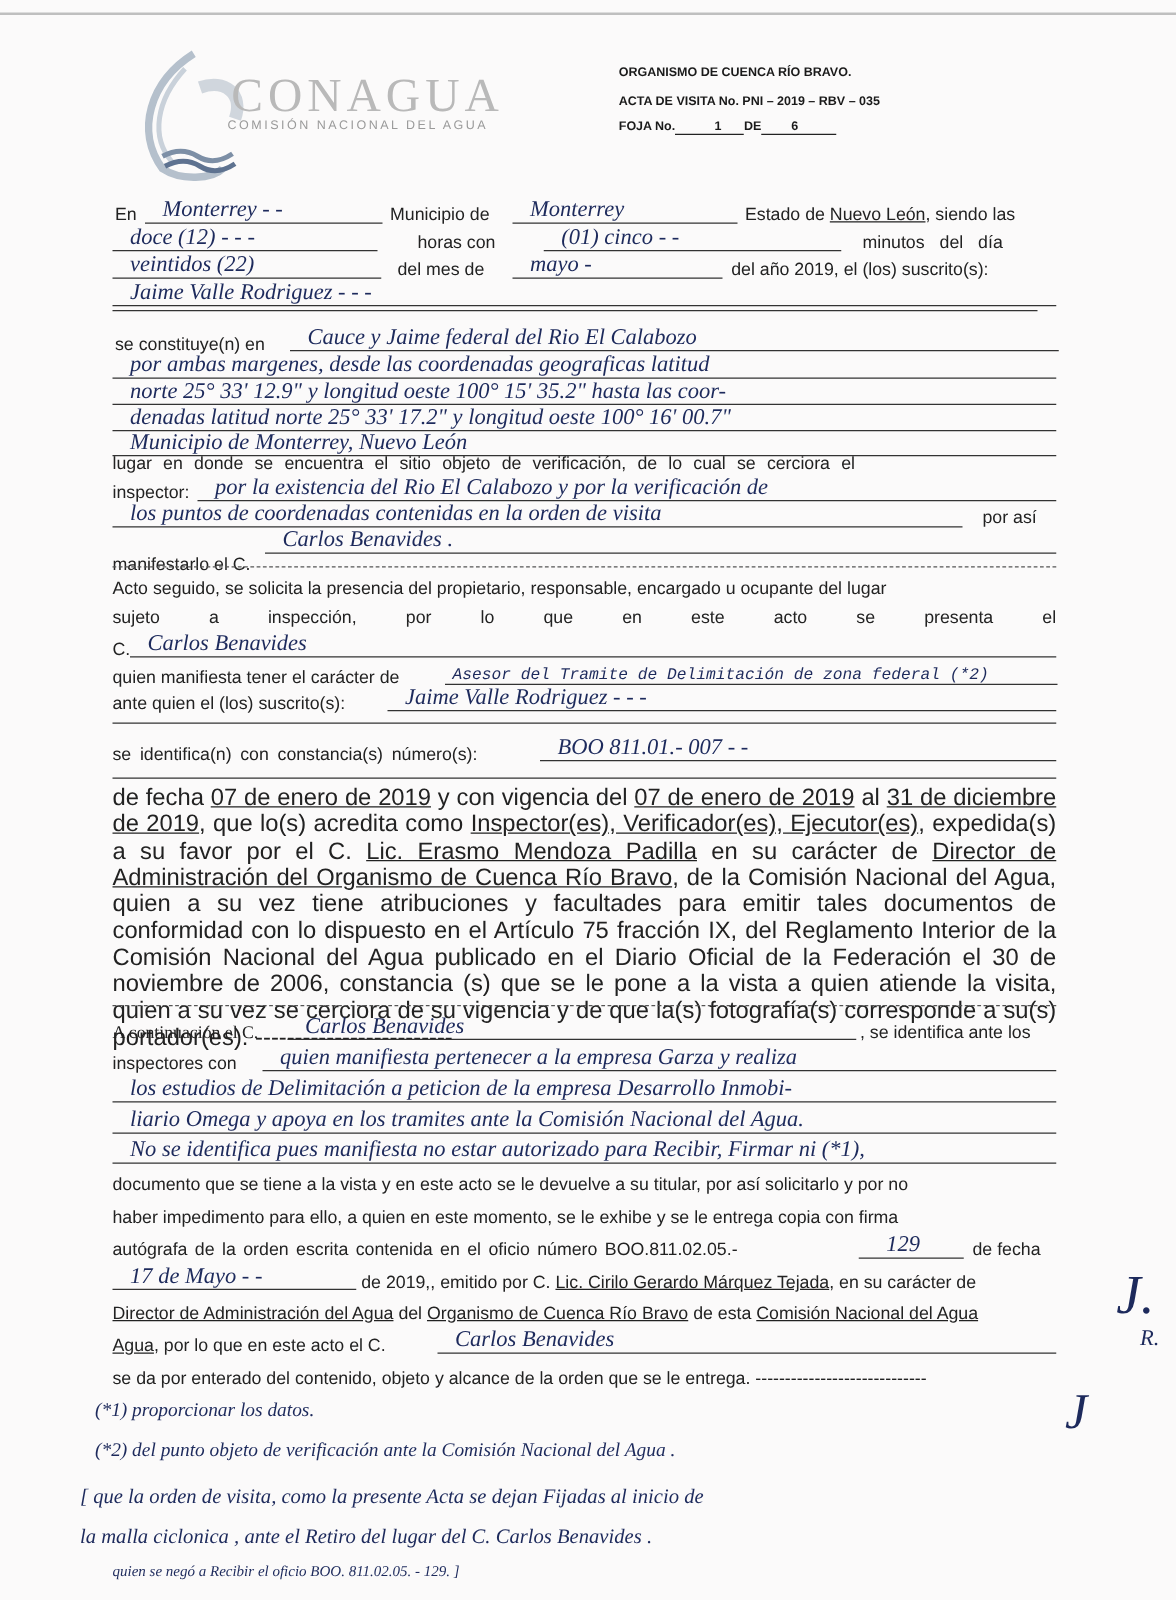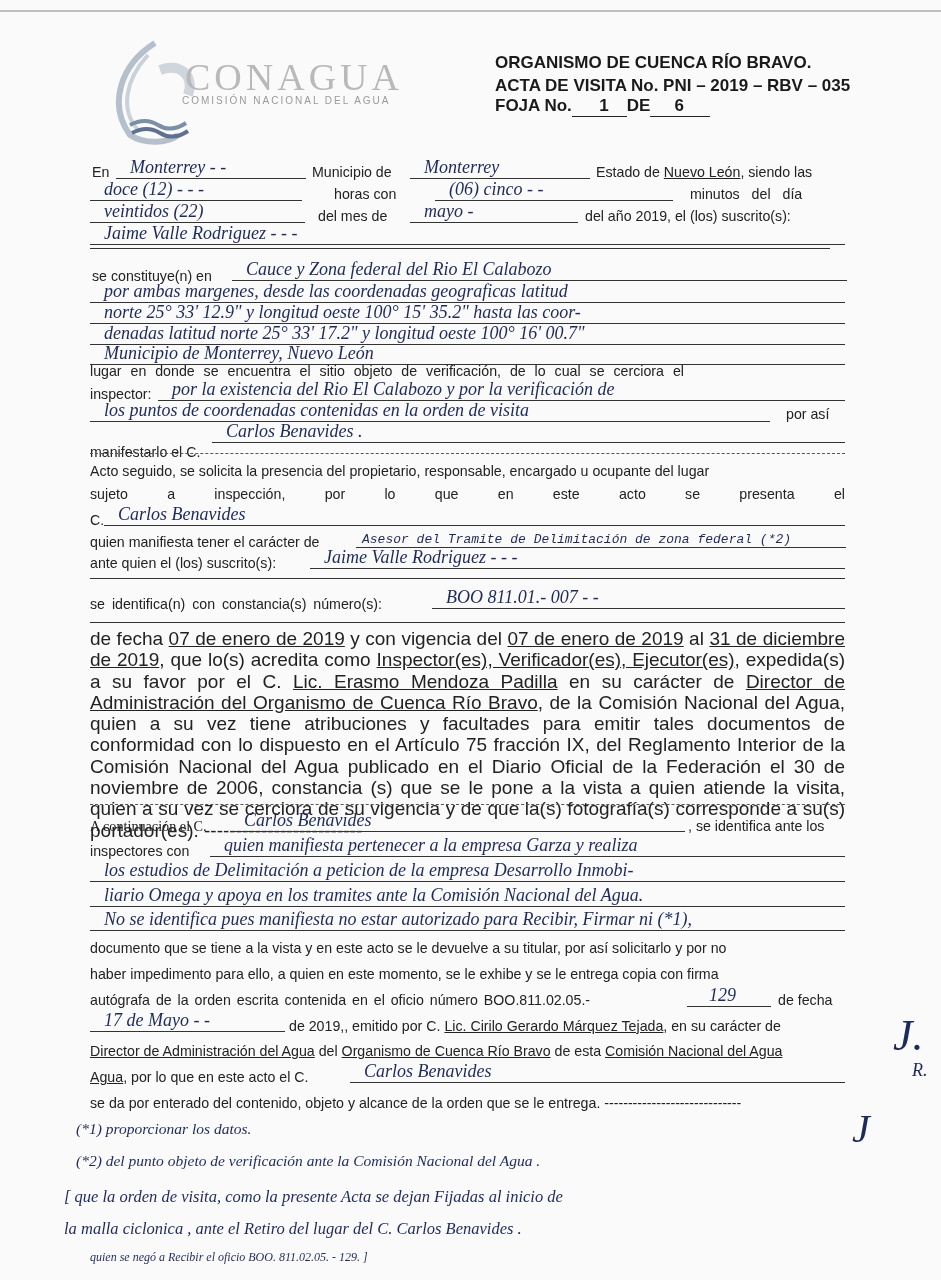--- a/index.html
+++ b/index.html
@@ -3,21 +3,21 @@
 <meta charset="utf-8">
 <style>
   html,body{margin:0;padding:0;}
   body{width:941px;height:1280px;background:#fbfafa;position:relative;overflow:hidden;
        font-family:"Liberation Sans",sans-serif;color:#222;}
   .abs{position:absolute;}
   .topline{left:0;top:10px;width:941px;height:2px;background:#bfbfbf;}
   .logo{left:100px;top:35px;width:320px;height:110px;}
   .logo-word{left:185px;top:55px;font-family:"Liberation Serif",serif;font-size:38px;letter-spacing:4px;color:#b9b9b9;}
   .logo-sub{left:182px;top:95px;font-size:10px;letter-spacing:2px;color:#9a9a9a;}
-  .hdr{left:495px;font-weight:bold;font-size:17px;color:#1a1a1a;}
+  .hdr{left:495px;font-weight:bold;font-size:10px;color:#1a1a1a;}
   .line{position:absolute;font-size:14.2px;white-space:nowrap;color:#222;}
   .hw{font-family:"Liberation Serif",serif;font-style:italic;color:#1d2a5c;font-size:18px;}
   .fill{position:absolute;border-bottom:1.3px solid #333;height:18px;}
   .fill .hw{position:absolute;left:14px;bottom:0px;white-space:nowrap;}
   .u{text-decoration:underline;}
   .dash{position:absolute;border-bottom:1px dashed #555;height:1px;}
   .rule{position:absolute;height:1.3px;background:#333;}
   .note{position:absolute;font-family:"Liberation Serif",serif;font-style:italic;color:#1d2a5c;font-size:15.5px;white-space:nowrap;}
   .justify{position:absolute;left:90px;width:755px;font-size:19px;line-height:21.3px;text-align:justify;}
   .sig{position:absolute;font-family:"Liberation Serif",serif;font-style:italic;color:#1d2a5c;}
@@ -50,41 +50,41 @@
 <div class="fill" style="left:410px;top:160px;width:180px;">
     <span class="hw">Monterrey</span>
   </div>
 <div class="line" style="left:596px;top:164px;"><span>Estado de</span> <span class="u">Nuevo León</span><span>, siendo las</span></div>
 
 <div class="fill" style="left:90px;top:182px;width:212px;">
     <span class="hw">doce  (12)  -  -  -</span>
   </div>
 <div class="line" style="left:334px;top:186px;">horas   con</div>
 <div class="fill" style="left:435px;top:182px;width:238px;">
-    <span class="hw">(06)  cinco   -  -</span>
+    <span class="hw">(01)  cinco   -  -</span>
   </div>
 <div class="line" style="left:690px;top:186px;word-spacing:8px;">minutos   del   día</div>
 
 <div class="fill" style="left:90px;top:204px;width:215px;">
     <span class="hw">veintidos  (22)</span>
   </div>
 <div class="line" style="left:318px;top:208px;">del mes de</div>
 <div class="fill" style="left:410px;top:204px;width:168px;">
     <span class="hw">mayo   -</span>
   </div>
 <div class="line" style="left:585px;top:208px;">del año 2019, el (los) suscrito(s):</div>
 
 <div class="fill" style="left:90px;top:226px;width:755px;">
     <span class="hw">Jaime  Valle  Rodriguez   -   -   -</span>
   </div>
 <div class="rule" style="left:90px;top:248px;width:740px;"></div>
 
 <div class="line" style="left:92px;top:268px;">se constituye(n) en</div>
 <div class="fill" style="left:232px;top:262px;width:615px;">
-    <span class="hw">Cauce  y  Zona  federal  del  Rio  El  Calabozo</span>
+    <span class="hw">Cauce  y  Jaime  federal  del  Rio  El  Calabozo</span>
   </div>
 <div class="fill" style="left:90px;top:284px;width:755px;">
     <span class="hw">por  ambas  margenes,  desde  las  coordenadas  geograficas  latitud</span>
   </div>
 <div class="fill" style="left:90px;top:305px;width:755px;">
     <span class="hw">norte  25° 33' 12.9"  y  longitud  oeste  100° 15' 35.2"  hasta las coor-</span>
   </div>
 <div class="fill" style="left:90px;top:326px;width:755px;">
     <span class="hw">denadas  latitud norte  25° 33' 17.2"  y longitud oeste  100° 16' 00.7"</span>
   </div>

